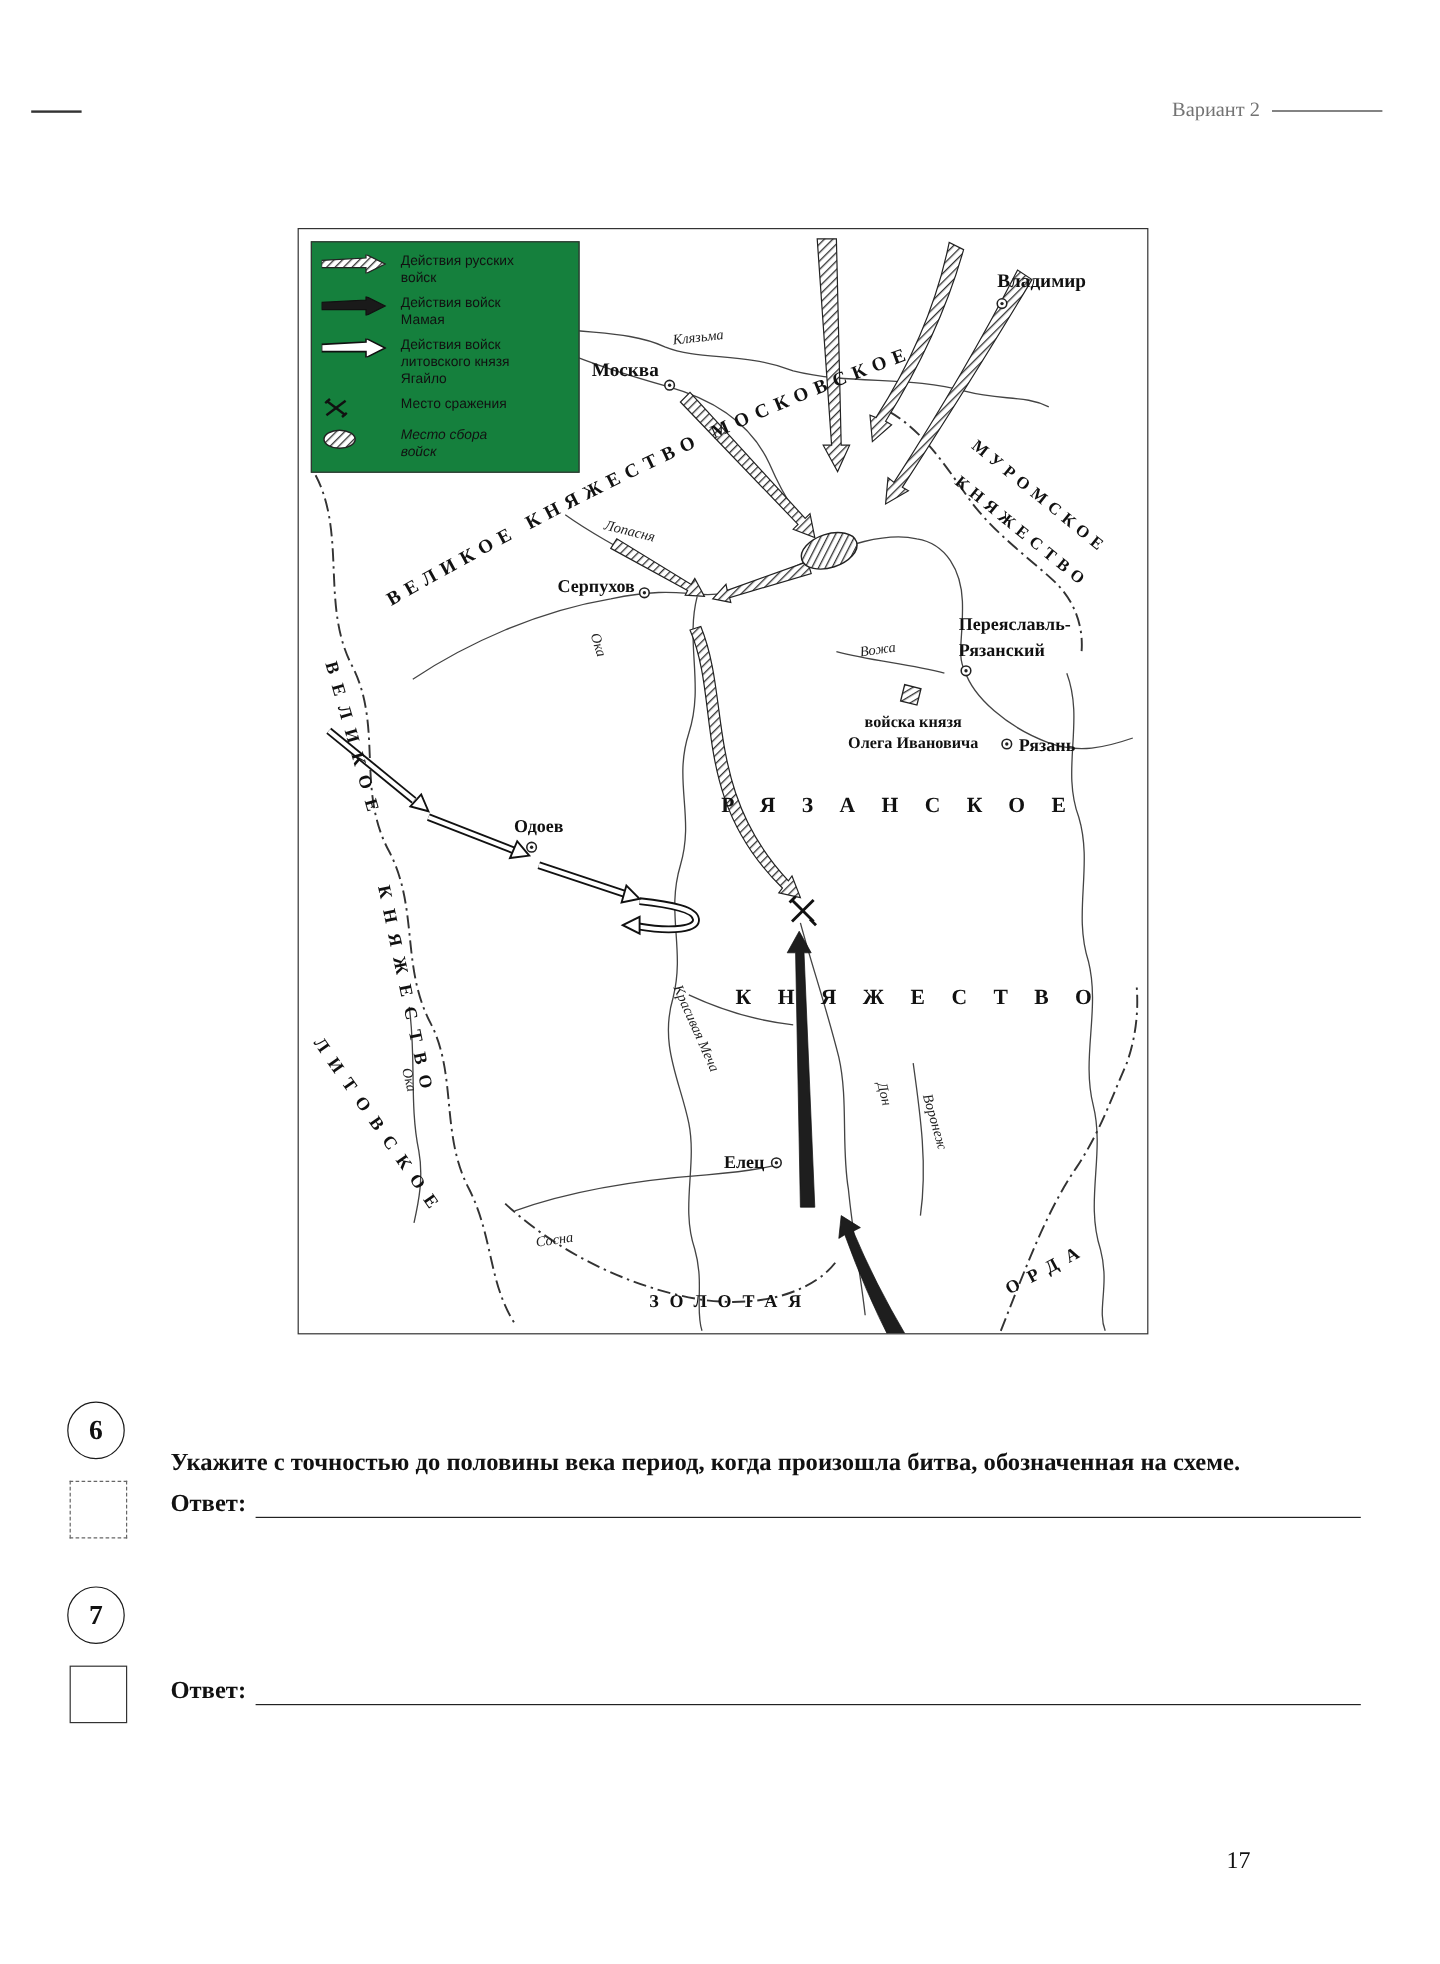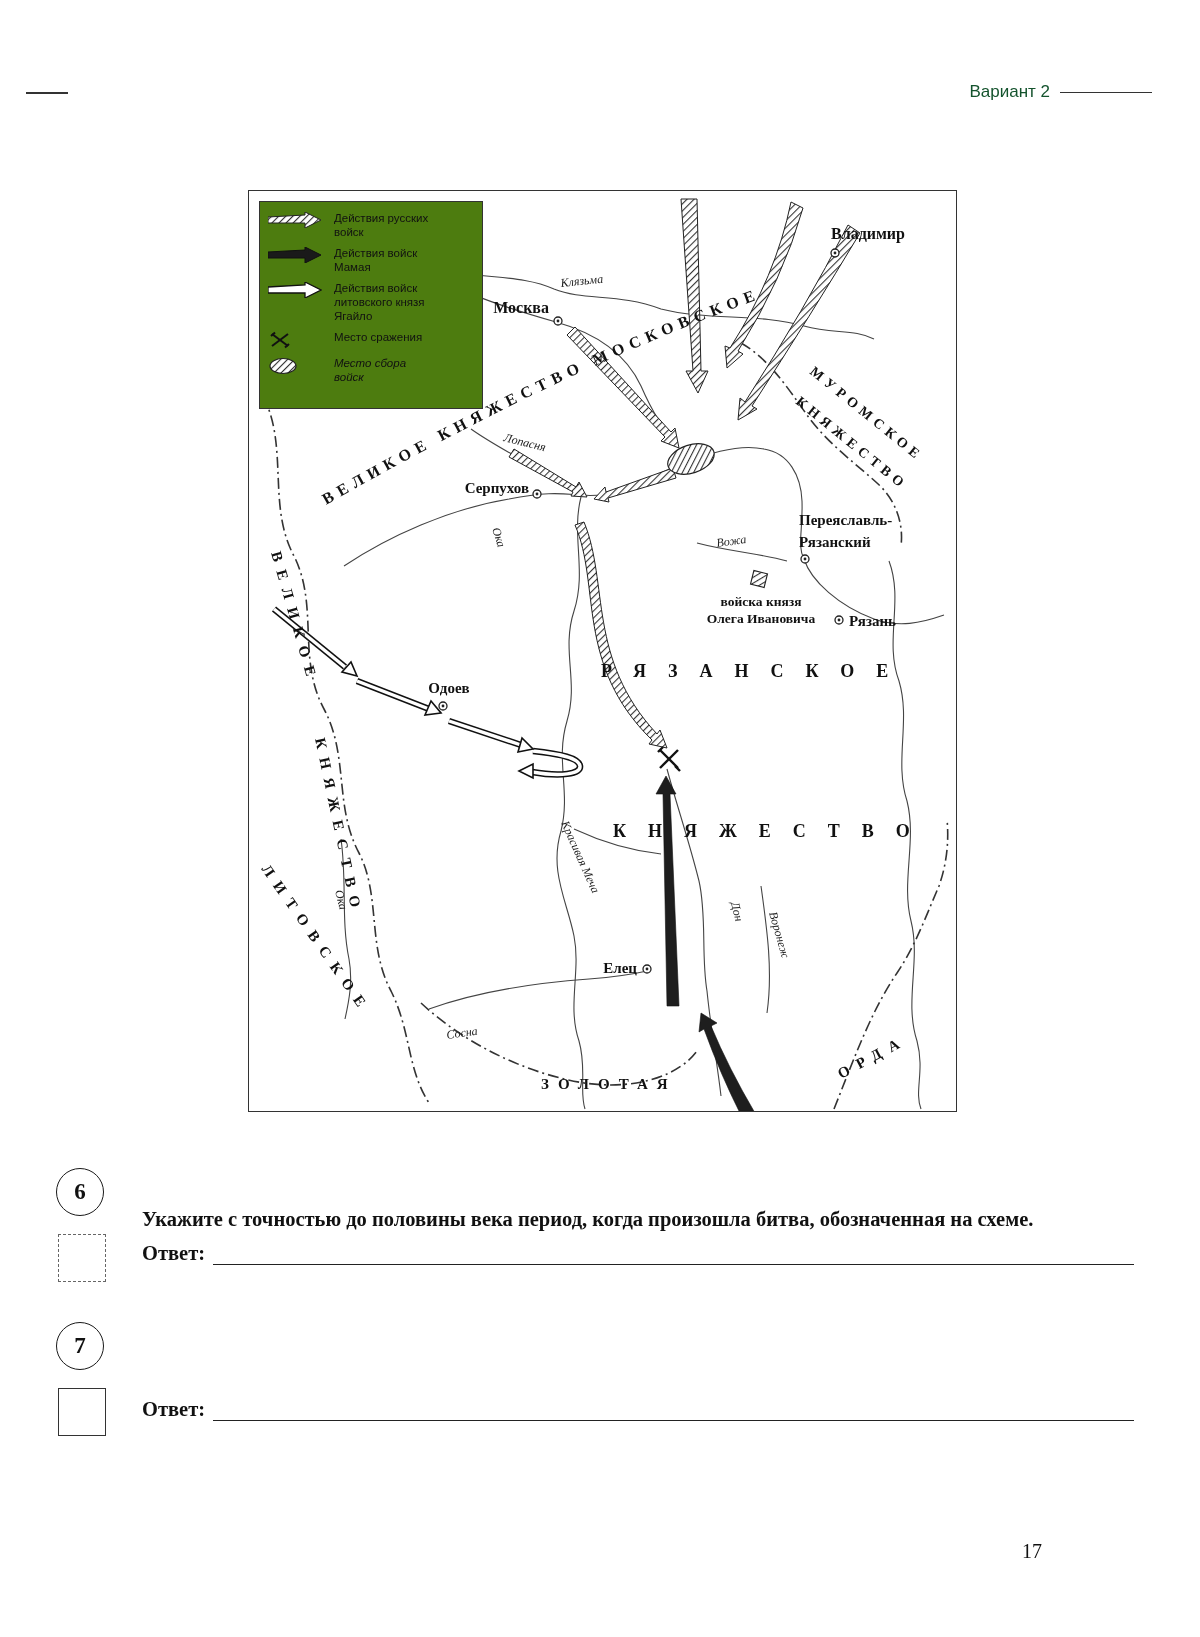--- a/index.html
+++ b/index.html
@@ -1,30 +1,30 @@
 <!DOCTYPE html>
 <html><head>
 <meta charset="utf-8">
 <style>
   html,body{margin:0;padding:0;background:#fff;}
   .page{position:relative;width:1200px;height:1637px;background:#fff;overflow:hidden;
         font-family:"Liberation Serif",serif;color:#111;}
   
   .decor-line-left{position:absolute;left:26px;top:92px;width:42px;border-top:2px solid #333;}
   .variant{position:absolute;top:82px;right:48px;display:flex;align-items:center;gap:10px;
-           font-family:Liberation Sans, sans-serif;font-size:17px;color:#14532d;}
+           font-family:Liberation Serif, serif;font-size:17px;color:#737373;}
   .variant-rule{display:inline-block;width:92px;border-top:1.6px solid #333;}
   
   .instruction{position:absolute;left:148px;top:138px;width:905px;border:1.6px solid #333;
                padding:7px 10px;text-align:center;font-size:20px;font-weight:700;font-style:italic;}
   
   .map-box{position:absolute;left:248px;top:190px;width:707px;height:920px;border:1.6px solid #333;background:#fff;}
   .map-box svg.mapsvg{position:absolute;left:0;top:0;}
-  .legend{position:absolute;left:10px;top:10px;width:206px;border:1.3px solid #333;background:#4d7c0f;
-          padding:9px 8px 24px 8px;z-index:5;}
+  .legend{position:absolute;left:10px;top:10px;width:206px;border:1.3px solid #333;background:#15803d;
+          padding:9px 8px 9px 8px;z-index:5;}
   .legend-row{display:flex;align-items:flex-start;gap:8px;margin-bottom:7px;}
   .legend-row:last-child{margin-bottom:0;font-style:italic;}
   .legend-icon{flex:0 0 58px;display:flex;justify-content:flex-start;padding-top:1px;}
   .legend-label{font-family:"Liberation Sans",sans-serif;font-size:11.5px;line-height:1.22;
                 white-space:pre-line;color:#111;}
   
   text{fill:#111;}
   .city{font-family:"Liberation Serif",serif;font-weight:700;font-size:15px;}
   .city-big{font-family:"Liberation Serif",serif;font-weight:700;font-size:16px;}
   .river{font-family:"Liberation Serif",serif;font-style:italic;font-size:12px;fill:#222;}

